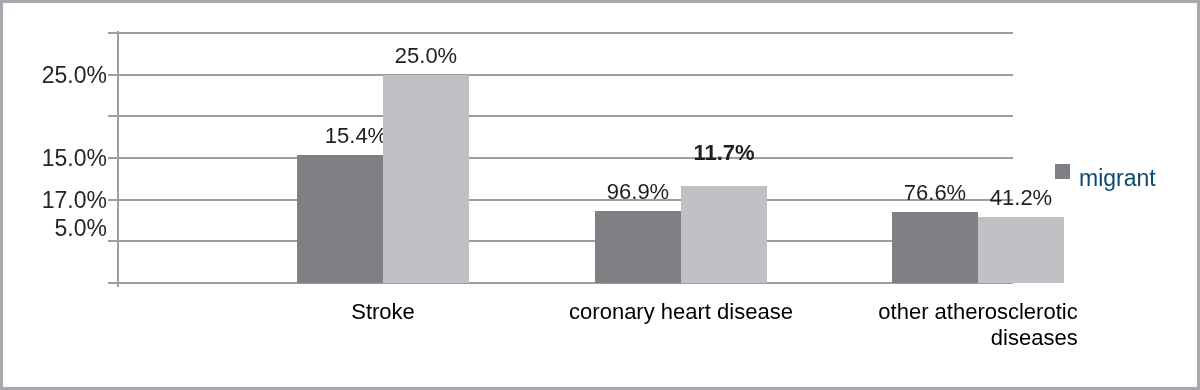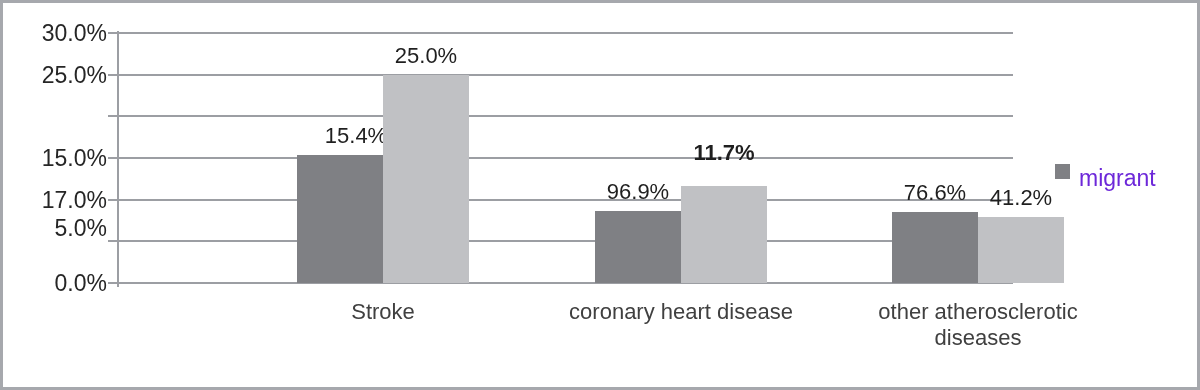--- a/index.html
+++ b/index.html
@@ -97,22 +97,22 @@
     text-align: center;
     white-space: nowrap;
     transform: translate(-50%, -100%);
   }
 
   
   .cat-label {
     position: absolute;
     top: 296px;
     font-size: 22px;
-    color: #404040;
-    text-align: center;
+    color: #000000;
+    text-align: right;
     line-height: 1.18;
     white-space: pre-line;
     transform: translateX(-50%);
   }
 
   
   #legend {
     position: absolute;
     left: 1052px;
     top: 150px;
@@ -125,38 +125,36 @@
   .legend-swatch {
     width: 15px;
     height: 15px;
     flex: 0 0 auto;
   }
   .legend-swatch.migrant { background: #7f8084; }
   .legend-swatch.local   { background: #c0c1c4; }
   .legend-text {
     margin-left: 9px;
     font-size: 23px;
-    color: #6d28d9;
+    color: #0c4a6e;
     line-height: 1;
     white-space: nowrap;
     margin-top: 13px;
   }
 </style>
 </head>
 <body>
 
 <div id="chart-frame">
 
   <div id="y-axis-labels">
-      <div class="y-tick-label" style="top: 280px;">0.0%</div>
       <div class="y-tick-label" style="top: 225px;">5.0%</div>
       <div class="y-tick-label" style="top: 196.667px;">17.0%</div>
       <div class="y-tick-label" style="top: 155px;">15.0%</div>
       <div class="y-tick-label" style="top: 71.6667px;">25.0%</div>
-      <div class="y-tick-label" style="top: 30px;">30.0%</div>
     </div>
 
   <div id="y-axis-line"></div>
 
   <div id="plot-area">
       <div class="gridline baseline" style="top: 249px;"></div>
       <div class="gridline" style="top: 207.333px;"></div>
       <div class="gridline" style="top: 165.667px;"></div>
       <div class="gridline" style="top: 124px;"></div>
       <div class="gridline" style="top: 82.3333px;"></div>

